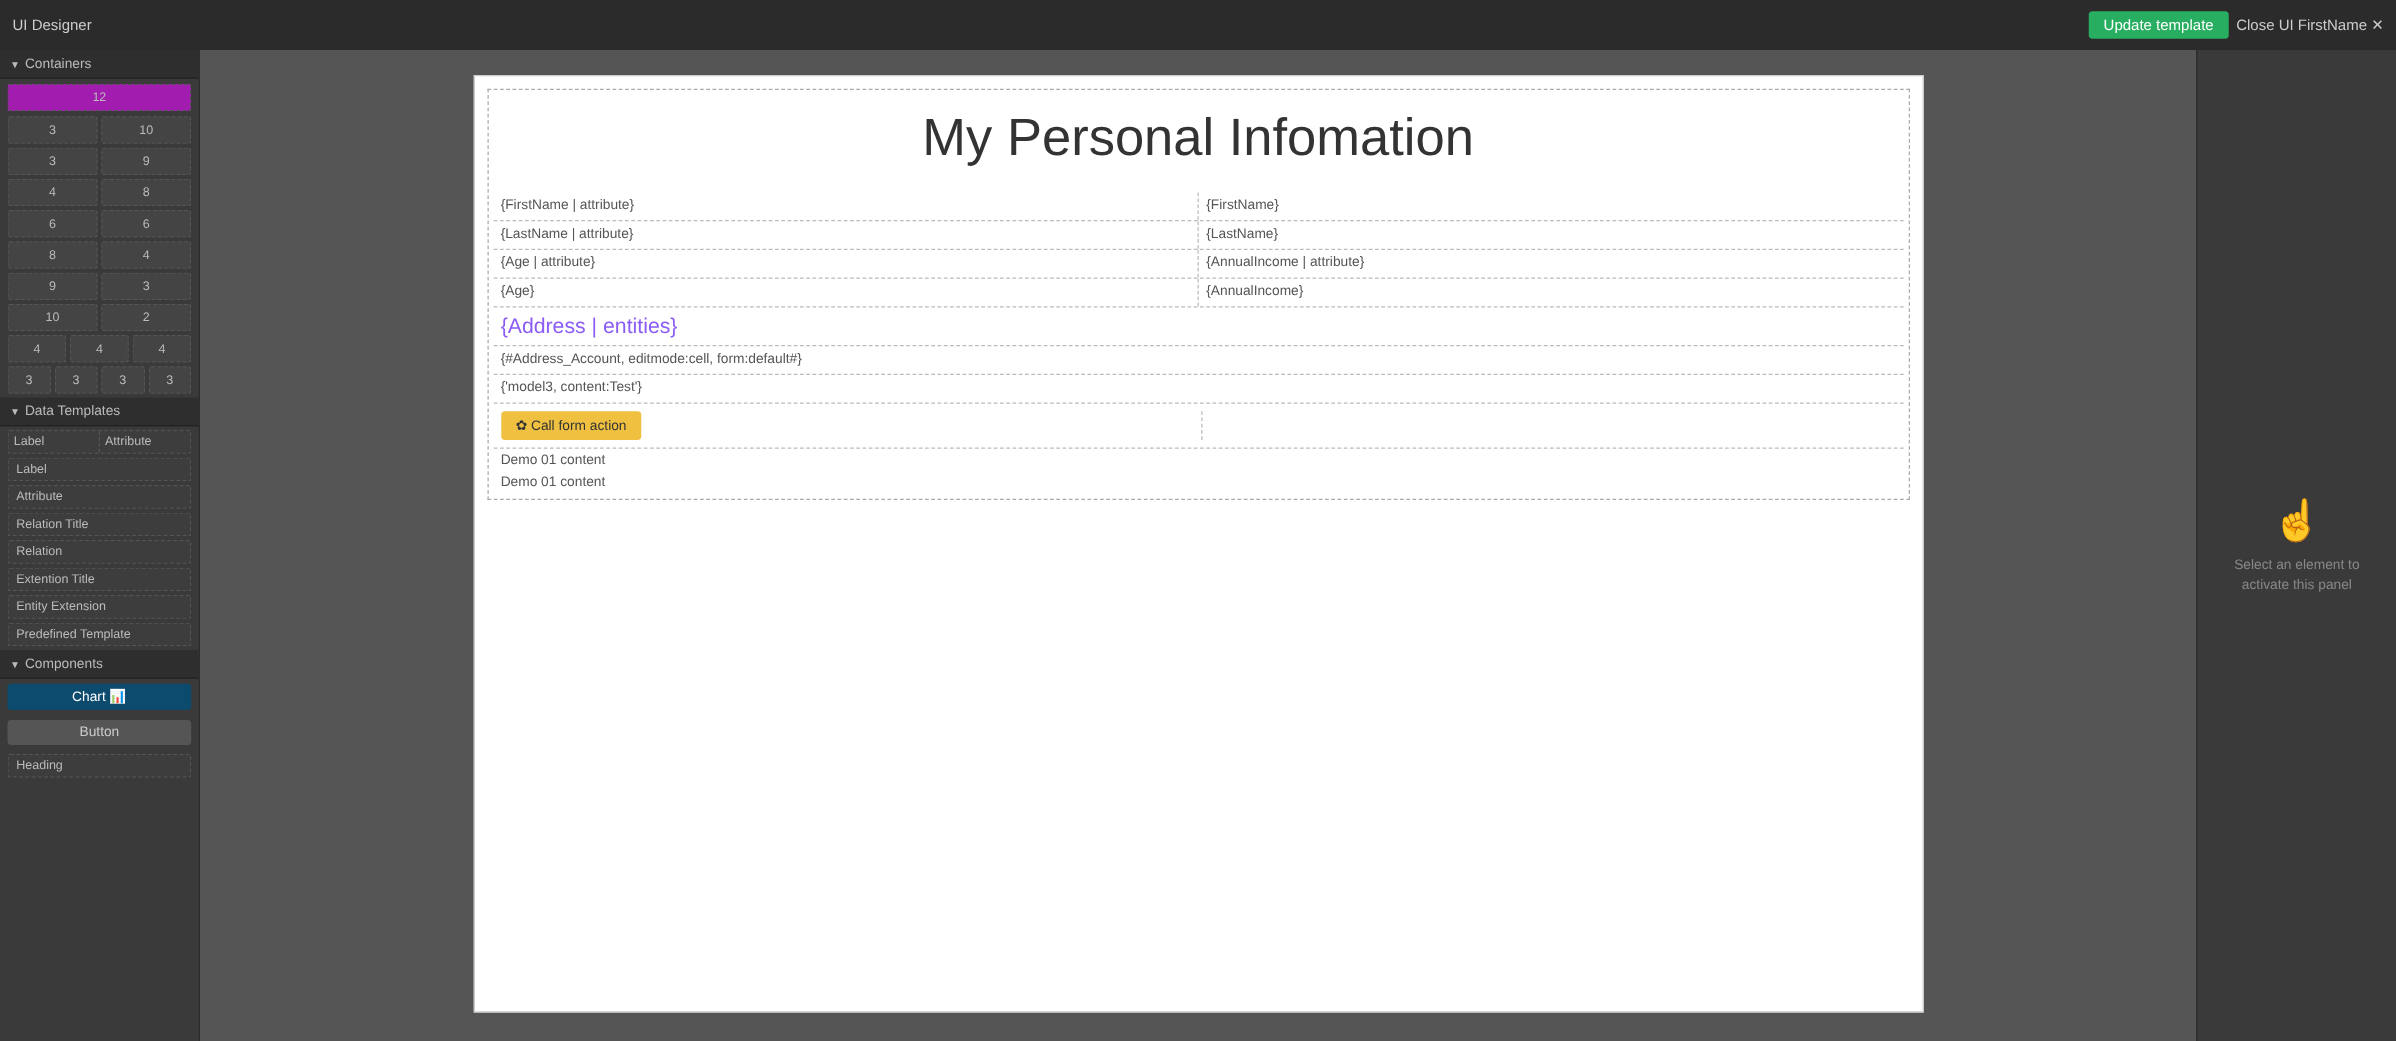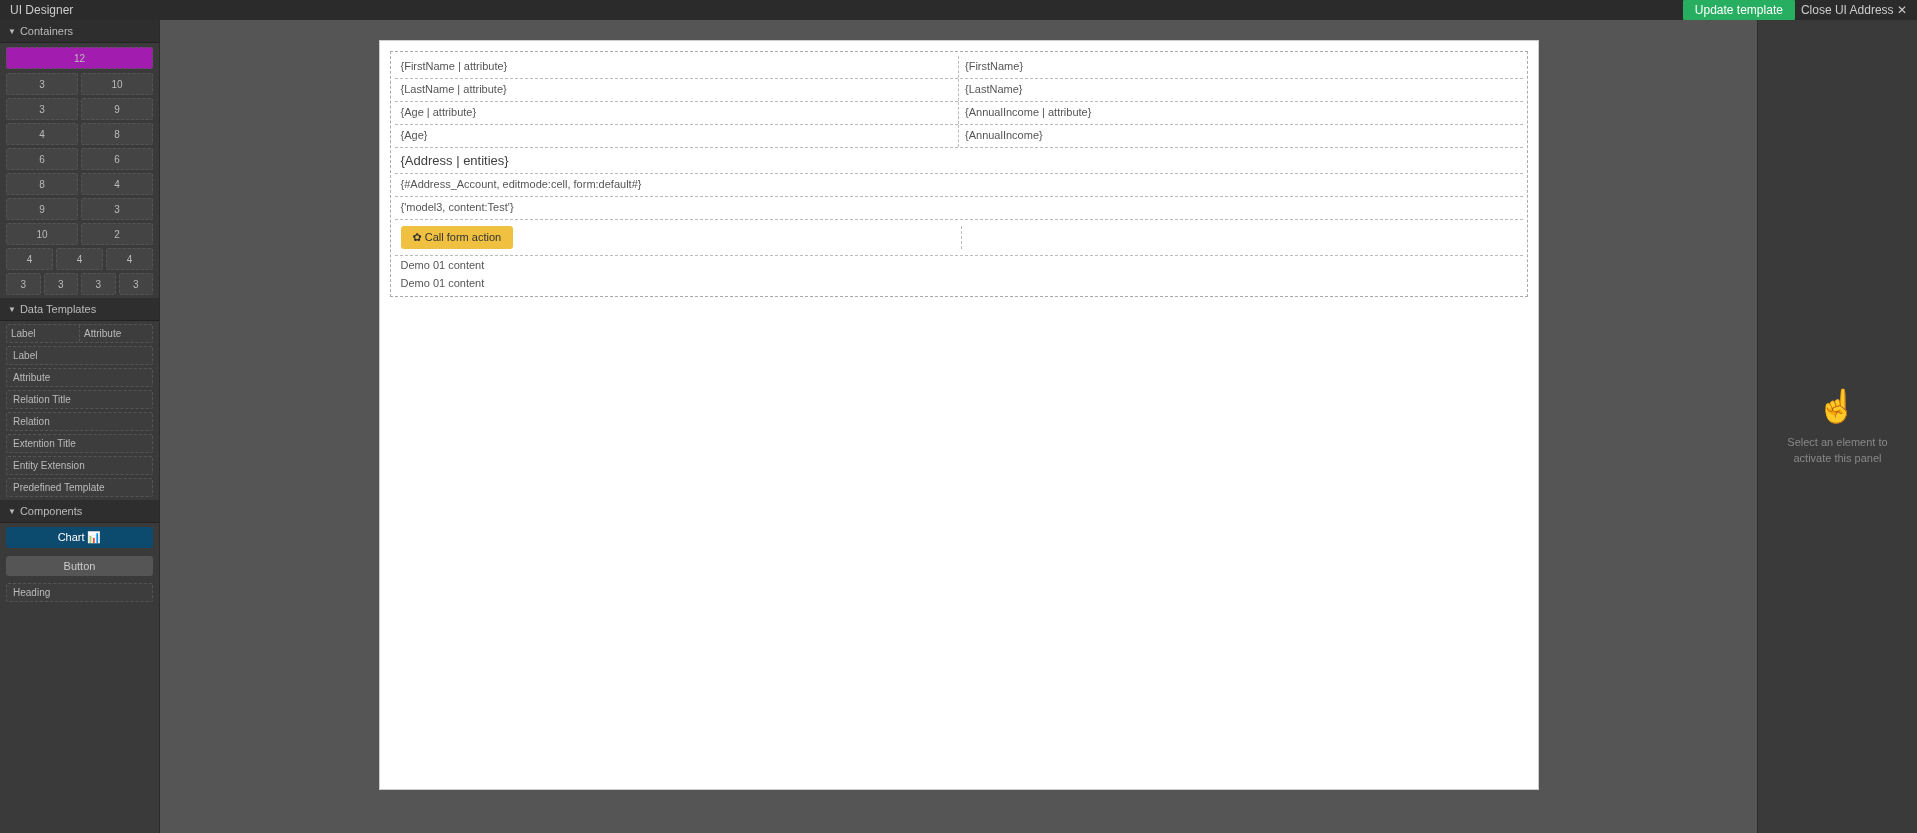--- a/index.html
+++ b/index.html
@@ -1,21 +1,21 @@
 <!DOCTYPE html>
 <html><head>
   <meta charset="utf-8">
   <style>
     * { box-sizing: border-box; margin: 0; padding: 0; }
     body { font-family: Arial, sans-serif; background: #3a3a3a; color: #ccc; font-size: 12px; height: 833px; overflow: hidden; display: flex; flex-direction: column; }
 
     
     #topbar {
       display: flex; align-items: center; justify-content: space-between;
-      background: #2b2b2b; height: 20px; padding: 0 10px; flex-shrink: 0;
+      background: #2b2b2b; height: 40px; padding: 0 10px; flex-shrink: 0;
     }
     #topbar .title { color: #ccc; font-size: 12px; }
     #topbar .top-actions { display: flex; gap: 6px; align-items: center; margin-left: 40px; }
     #topbar .btn-update {
       background: #27ae60; color: #fff; border: none; padding: 4px 12px;
       border-radius: 3px; cursor: pointer; font-size: 12px;
     }
     #topbar .btn-close { background: none; border: none; color: #ccc; cursor: pointer; font-size: 12px; }
 
     
@@ -103,21 +103,21 @@
     }
 
     .canvas-row { display: flex; border-bottom: 1px dashed #bbb; }
     .canvas-cell {
       flex: 1; border-right: 1px dashed #bbb; padding: 4px 6px;
       font-size: 11px; color: #555; min-height: 22px;
     }
     .canvas-cell:last-child { border-right: none; }
 
     .canvas-section-header {
-      padding: 5px 6px; font-size: 13px; color: #404040; border-bottom: 1px dashed #bbb;
+      padding: 5px 6px; font-size: 17px; color: #8b5cf6; border-bottom: 1px dashed #bbb;
       font-weight: normal;
     }
 
     .canvas-action-row { padding: 6px; border-bottom: 1px dashed #bbb; display: flex; }
     .canvas-btn-call {
       background: #f0c040; color: #333; border: none; padding: 5px 12px;
       border-radius: 3px; cursor: pointer; font-size: 11px;
     }
     .canvas-demo-row { padding: 3px 6px; font-size: 11px; color: #555; }
 
@@ -125,21 +125,21 @@
       border: 1px dashed #aaa; padding: 4px;
     }
   </style>
 </head>
 <body>
 
 <div id="topbar">
   <span class="title">UI Designer</span>
   <div class="top-actions">
     <button class="btn-update">Update template</button>
-    <button class="btn-close">Close UI Address ✕</button>
+    <button class="btn-close">Close UI FirstName ✕</button>
   </div>
 </div>
 
 <div id="main">
 
   <div id="sidebar">
 
     
     <div class="section-header">
       <span class="arrow">▼</span>
@@ -217,20 +217,21 @@
     <button class="component-btn-button">Button</button>
     <div class="component-item">Heading</div>
 
   </div>
 
   <div id="canvas-area">
     <div id="canvas">
 
       <div class="outer-border">
 
+        <div class="canvas-title">My Personal Infomation</div>
 
         <div class="canvas-row">
           <div class="canvas-cell">{FirstName | attribute}</div>
           <div class="canvas-cell">{FirstName}</div>
         </div>
 
         <div class="canvas-row">
           <div class="canvas-cell">{LastName | attribute}</div>
           <div class="canvas-cell">{LastName}</div>
         </div>

